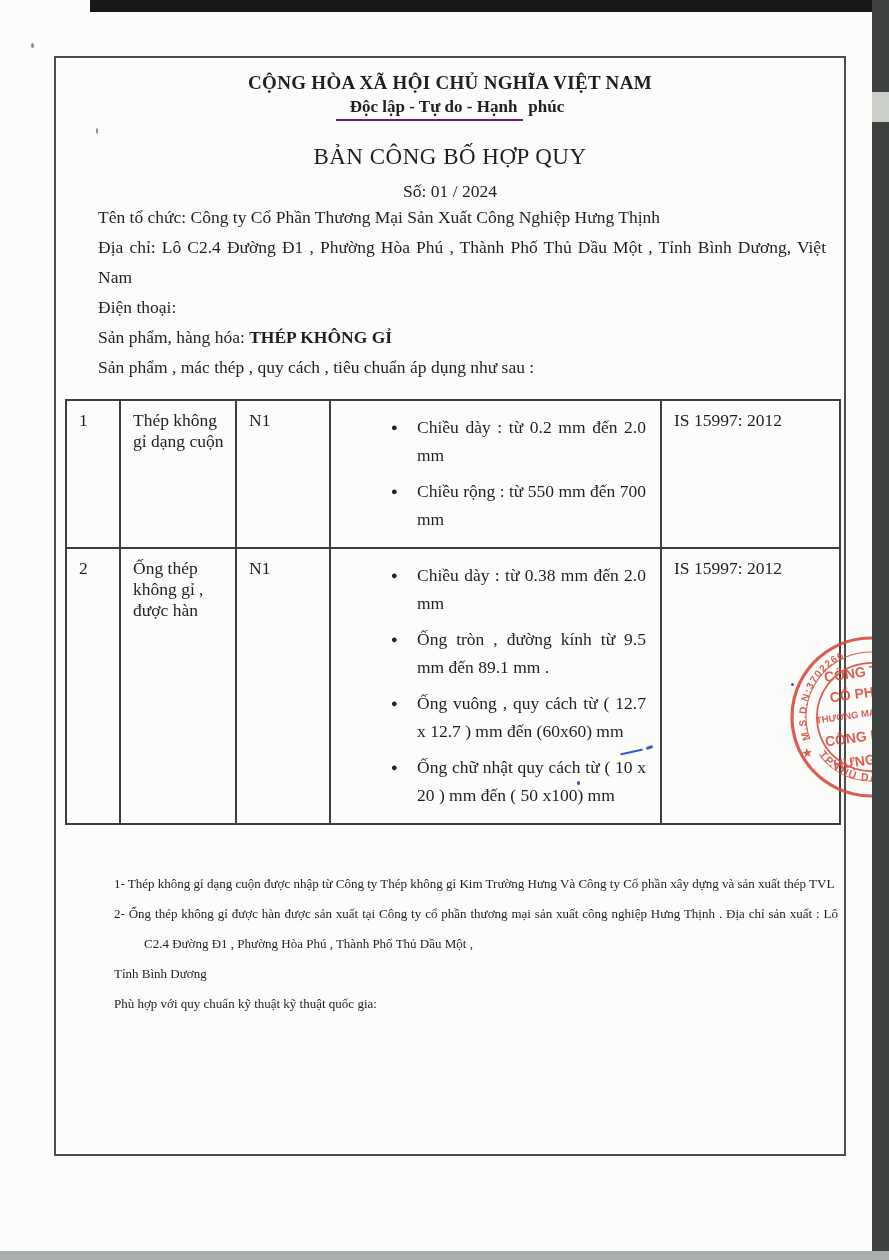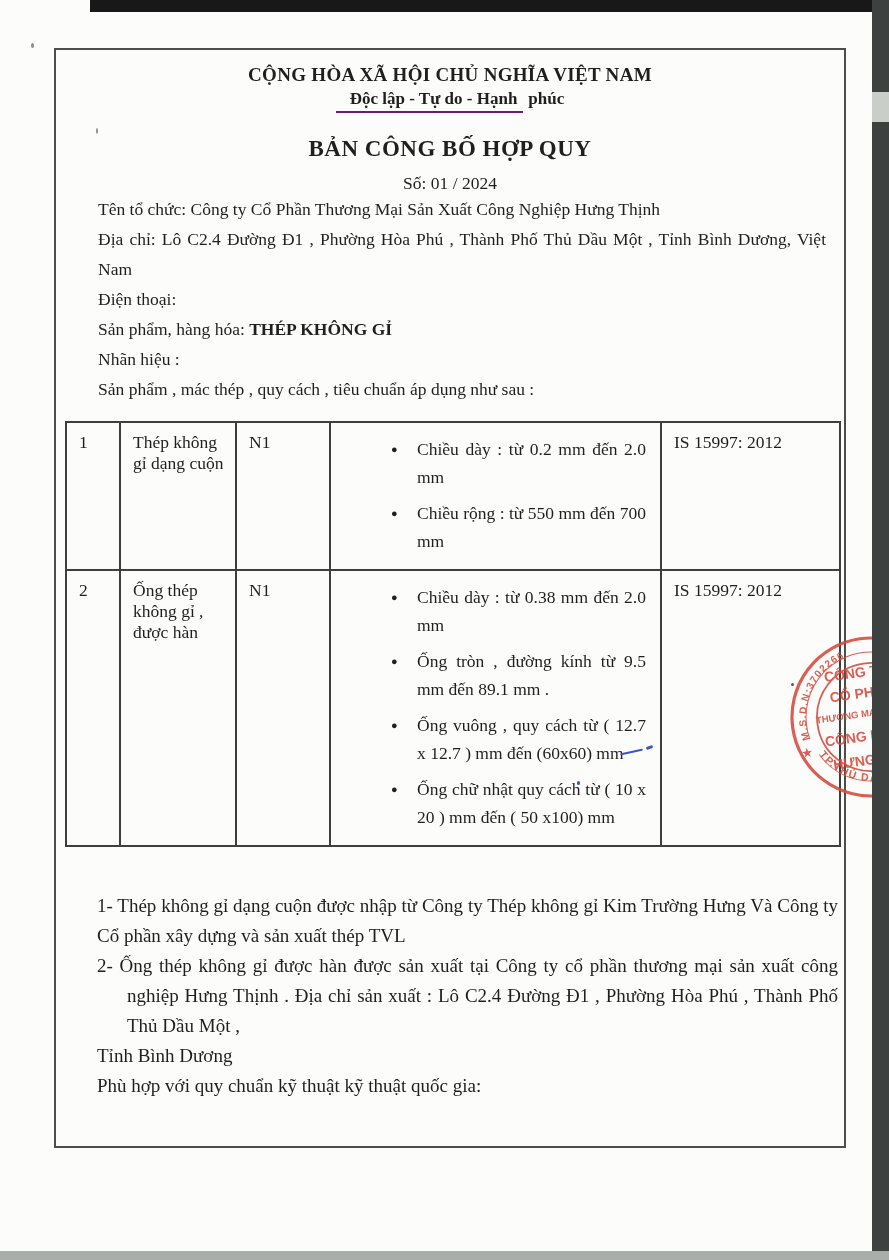--- a/index.html
+++ b/index.html
@@ -14,30 +14,30 @@
   }
   
   .strip-top{position:absolute;left:90px;top:0;width:799px;height:12px;background:#181818;z-index:6;}
   .strip-right{position:absolute;right:0;top:0;width:17px;height:1260px;background:#3d413f;z-index:6;}
   .strip-right .notch{position:absolute;left:0;top:92px;width:17px;height:30px;background:#c9cec9;}
   .strip-bottom{position:absolute;left:0;bottom:0;width:889px;height:9px;background:#a9aeab;z-index:6;}
   .speck{position:absolute;background:#8a8a86;border-radius:50%;z-index:2;}
 
   
   .border-box{
-    position:absolute;left:54px;top:48px;width:792px;height:1100px;
+    position:absolute;left:54px;top:56px;width:792px;height:1100px;
     border:2px solid #4d4d4b;box-sizing:border-box;z-index:2;
   }
 
   .center{text-align:center;}
   .nat1{margin:14px 0 0 0;font-size:19px;font-weight:bold;letter-spacing:.3px;}
   .nat2{margin:3px 0 0 0;font-size:17px;font-weight:bold;}
   .nat2 .ul{border-bottom:2px solid #701a75;padding:0 6px 3px 14px;}
   .nat2 .rest{margin-left:5px;}
-  .doc-title{margin:27px 0 4px 0;font-size:23px;font-weight:bold;letter-spacing:.5px;}
+  .doc-title{margin:27px 0 4px 0;font-size:23px;font-weight:normal;letter-spacing:.5px;}
   .doc-number{margin:11px 0 0 0;font-size:17.5px;}
 
   p.body-line{
     margin:0 18px 0 42px;font-size:17.5px;line-height:30px;text-align:justify;
   }
   .mt14{margin-top:14px;} .mt4{margin-top:4px;}
   .indent2{margin-left:46px;}
   .bold{font-weight:bold;}
 
   table.spec{
@@ -55,21 +55,21 @@
   th.hrow{height:44px;padding-top:10px;}
   ul.specs{list-style:none;margin:3px 0 0 0;padding:0 6px 0 48px;}
   ul.specs li{
     position:relative;padding-left:26px;margin-bottom:8px;
     line-height:28px;text-align:justify;
   }
   ul.specs li .dot{
     position:absolute;left:0;top:9px;font-size:11px;line-height:11px;
   }
 
-  .notes{margin:44px 6px 0 41px;font-size:19px;line-height:30px;}
+  .notes{margin:44px 6px 0 58px;font-size:13px;line-height:30px;}
   .notes p{margin:0;text-align:justify;}
   .note-hang{padding-left:30px;text-indent:-30px;}
   .province{margin-top:0;}
   .comp-intro{margin-top:0;}
   .comp-body{margin:0 -8px 0 -52px;text-indent:85px;text-align:justify;}
 
   
   .pen{position:absolute;background:#3b55c4;z-index:3;border-radius:2px;}
   .pen-dash{left:620px;top:751px;width:23px;height:2px;transform:rotate(-12deg);}
   .pen-dash2{left:646px;top:746px;width:7px;height:3px;transform:rotate(-20deg);}
@@ -102,21 +102,20 @@
     <p class="doc-number center">Số: 01 / 2024</p>
 
     <p class="body-line mt14">Tên tổ chức: Công ty Cổ Phần Thương Mại Sản Xuất Công Nghiệp Hưng Thịnh</p>
     <p class="body-line">Địa chỉ: Lô C2.4 Đường Đ1 , Phường Hòa Phú , Thành Phố Thủ Dầu Một , Tỉnh Bình Dương, Việt Nam</p>
     <p class="body-line">Điện thoại:</p>
 
     <p class="body-line indent2 mt4">
       <span>Sản phẩm, hàng hóa:</span>
       <span class="bold">THÉP KHÔNG GỈ</span>
     </p>
-    <p class="body-line indent2">Nhãn hiệu :</p>
     <p class="body-line indent2">Sản phẩm , mác thép , quy cách , tiêu chuẩn áp dụng như sau :</p>
 
     <table class="spec">
       <colgroup>
           <col class="c1">
           <col class="c2">
           <col class="c3">
           <col class="c4">
           <col class="c5">
         </colgroup>

